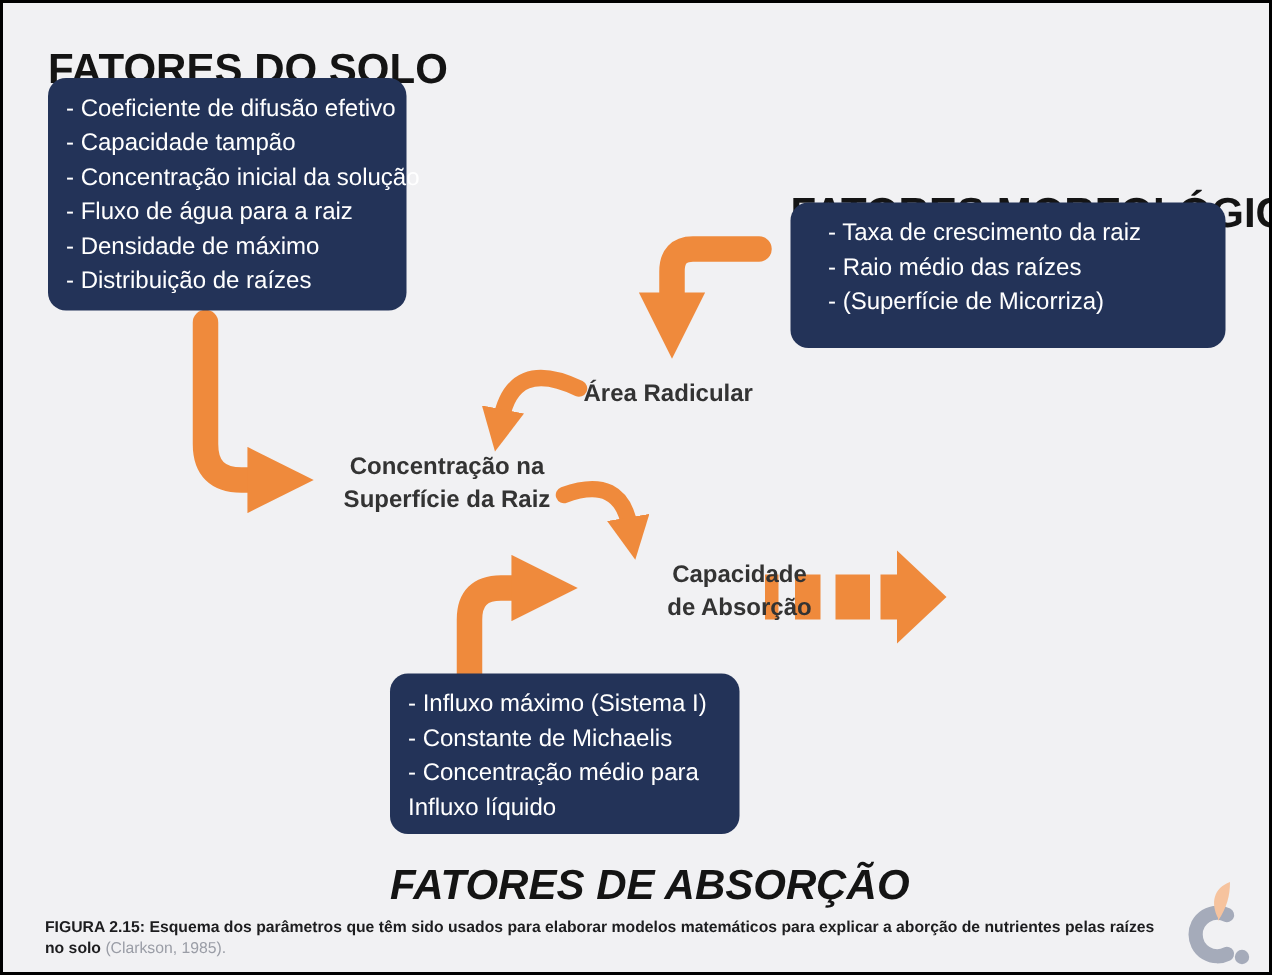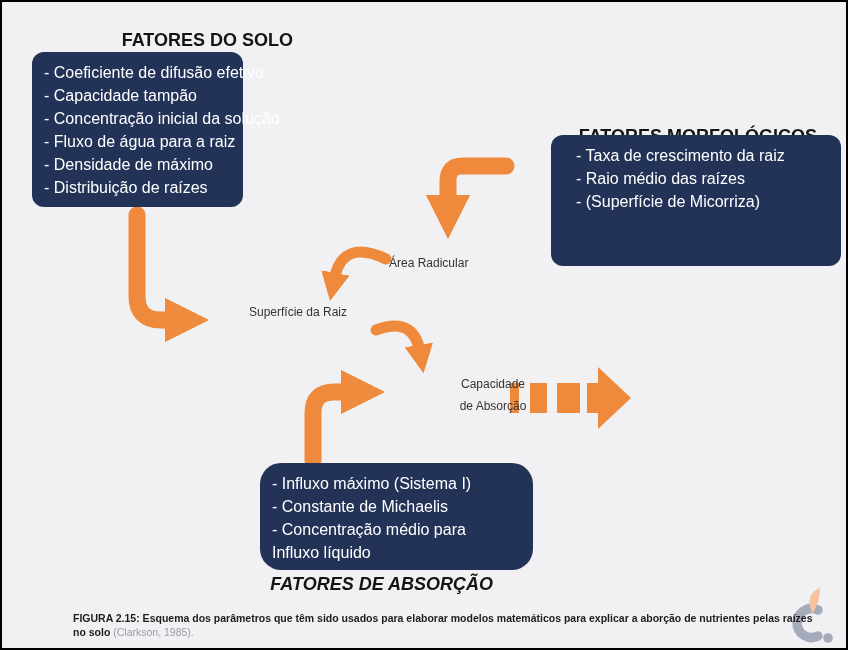--- a/index.html
+++ b/index.html
@@ -6,36 +6,36 @@
   .frame{
     position:relative;
     width:844px;height:646px;
     border:2px solid #000;
     background:var(--background,#F1F1F3);
     font-family:"Liberation Sans",sans-serif;
     overflow:hidden;
   }
   .abs{position:absolute;}
   .heading{
-    font-size:18px;font-weight:800;color:var(--heading-text,#141414);
-    text-align:right;white-space:nowrap;
+    font-size:28px;font-weight:800;color:var(--heading-text,#141414);
+    text-align:center;white-space:nowrap;
   }
   .navy-box{
     background:var(--navy,#233358);
     border-radius:12px;
     color:var(--box-text,#fff);
     padding:9px 12px 6px 12px;
     box-sizing:border-box;
   }
   .navy-box .li{
     font-size:16px;line-height:23px;white-space:nowrap;
     color:var(--box-text,#fff);
   }
   .node-label{
-    font-size:12px;font-weight:400;color:var(--label-text,#333);
+    font-size:16px;font-weight:700;color:var(--label-text,#333);
     line-height:22px;white-space:nowrap;
   }
   .center{text-align:center;}
   .caption{font-size:10.5px;line-height:14px;color:var(--caption-text,#1D1D1F);}
   .caption .bold{font-weight:700;}
   .caption .cite{color:var(--caption-cite,#9A9DA6);font-weight:400;}
   svg{display:block;}
   .arrow-shaft{fill:none;stroke:var(--orange,#EF8A3C);}
   .w17{stroke-width:17px;}
   .w11{stroke-width:11px;}
@@ -75,53 +75,54 @@
     </g>
 
     <g>
       <path class="logo-gray-stroke" d="M816 608 A14.5 14.5 0 1 0 816 634"></path>
       <circle class="logo-gray" cx="826" cy="636" r="4.8"></circle>
       <path class="logo-peach" d="M810 610 C805 600 807 590 818 586 C818 595 816 603 810 612 Z"></path>
     </g>
   </svg>
 
   <div class="abs heading" style="left:30px;top:28px;width:261px;">FATORES DO SOLO</div>
-  <div class="abs navy-box" style="left:30px;top:50px;width:211px;height:155px;">
+  <div class="abs navy-box" style="left:30px;top:50px;width:239px;height:155px;">
     <div class="li">- Coeficiente de difusão efetivo</div>
     <div class="li">- Capacidade tampão</div>
     <div class="li">- Concentração inicial da solução</div>
     <div class="li">- Fluxo de água para a raiz</div>
     <div class="li">- Densidade de máximo</div>
     <div class="li">- Distribuição de raízes</div>
   </div>
 
   <div class="abs heading" style="left:525px;top:124px;width:290px;">FATORES MORFOLÓGICOS</div>
-  <div class="abs navy-box" style="left:549px;top:133px;width:290px;height:131px;padding-left:25px;">
+  <div class="abs navy-box" style="left:525px;top:133px;width:290px;height:97px;padding-left:25px;">
     <div class="li">- Taxa de crescimento da raiz</div>
     <div class="li">- Raio médio das raízes</div>
     <div class="li">- (Superfície de Micorriza)</div>
   </div>
 
-  <div class="abs navy-box" style="left:258px;top:461px;width:273px;height:107px;border-radius:21px;">
+  <div class="abs navy-box" style="left:258px;top:447px;width:233px;height:107px;">
     <div class="li">- Influxo máximo (Sistema I)</div>
     <div class="li">- Constante de Michaelis</div>
     <div class="li">- Concentração médio para</div>
     <div class="li">Influxo líquido</div>
   </div>
   <div class="abs heading" style="left:258px;top:572px;width:233px;font-style:italic;">FATORES DE ABSORÇÃO</div>
 
   <div class="abs node-label" style="left:387px;top:250px;">Área Radicular</div>
 
   <div class="abs node-label center" style="left:220px;top:299px;width:152px;">
+    <div>Concentração na</div>
     <div>Superfície da Raiz</div>
   </div>
 
   <div class="abs node-label center" style="left:394px;top:371px;width:102px;margin-left:46px;">
     <div>Capacidade</div>
     <div>de Absorção</div>
   </div>
 
 
-  <div class="abs caption" style="left:28px;top:609px;width:750px;margin-left:43px;">
+  <div class="abs caption" style="left:28px;top:609px;width:750px;">
     <span class="bold">FIGURA 2.15: Esquema dos parâmetros que têm sido usados para elaborar modelos matemáticos para explicar a aborção de nutrientes pelas raízes no solo </span><span class="cite">(Clarkson, 1985).</span>
   </div>
 
 </div>
 
 </body></html>

